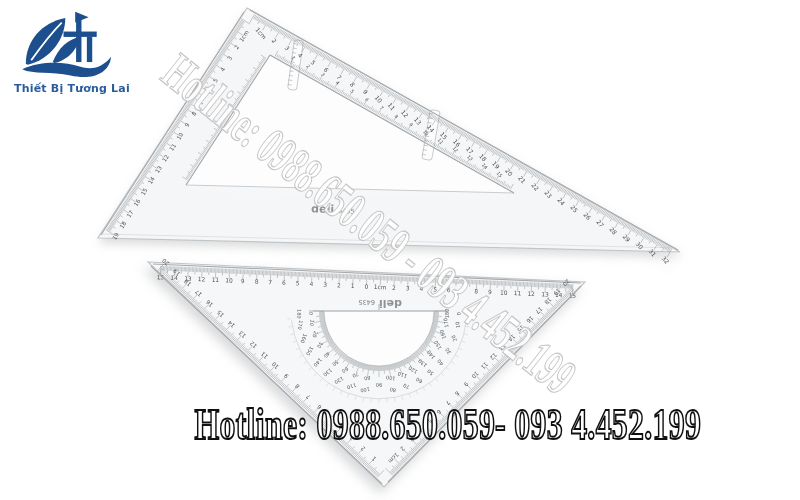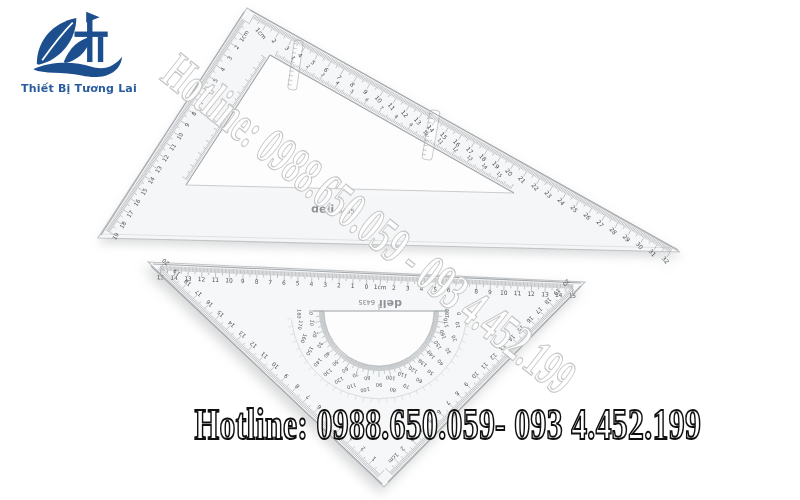--- a/index.html
+++ b/index.html
@@ -1,21 +1,21 @@
 <!DOCTYPE html>
 <html><head>
 <meta charset="utf-8">
 <style>
   html,body{margin:0;padding:0;background:#ffffff;}
   .stage{position:relative;width:800px;height:500px;background:#ffffff;overflow:hidden;
          font-family:"DejaVu Sans",sans-serif;}
   svg.scene{position:absolute;left:0;top:0;z-index:1;}
   .t1{filter:drop-shadow(1px 5px 5px rgba(110,114,118,.25));}
   .t2{filter:drop-shadow(-4px 6px 6px rgba(108,112,116,.28));}
-  .logo{position:absolute;left:14px;top:10px;width:130px;z-index:5;text-align:center;}
+  .logo{position:absolute;left:14px;top:10px;width:130px;z-index:5;}
   .logo-text{margin-top:-2px;font-size:11px;font-weight:bold;color:#2a5c9d;
              letter-spacing:.2px;font-family:"DejaVu Sans",sans-serif;}
   .watermark{position:absolute;left:188px;top:42px;z-index:2;transform:rotate(38.5deg);
              transform-origin:0 0;white-space:nowrap;font-family:"Liberation Serif",serif;
              font-weight:bold;font-size:52px;color:rgba(255,255,255,.92);
              -webkit-text-stroke:1.3px #c6c6c6;}
   .watermark .cond{display:inline-block;transform:scaleX(.62);transform-origin:0 50%;white-space:nowrap;}
   .footer{position:absolute;left:0;top:399px;width:100%;text-align:right;z-index:3;
           font-family:"Liberation Serif",serif;font-weight:bold;font-size:44px;color:#ffffff;
           -webkit-text-stroke:2px #101010;letter-spacing:.5px;}

